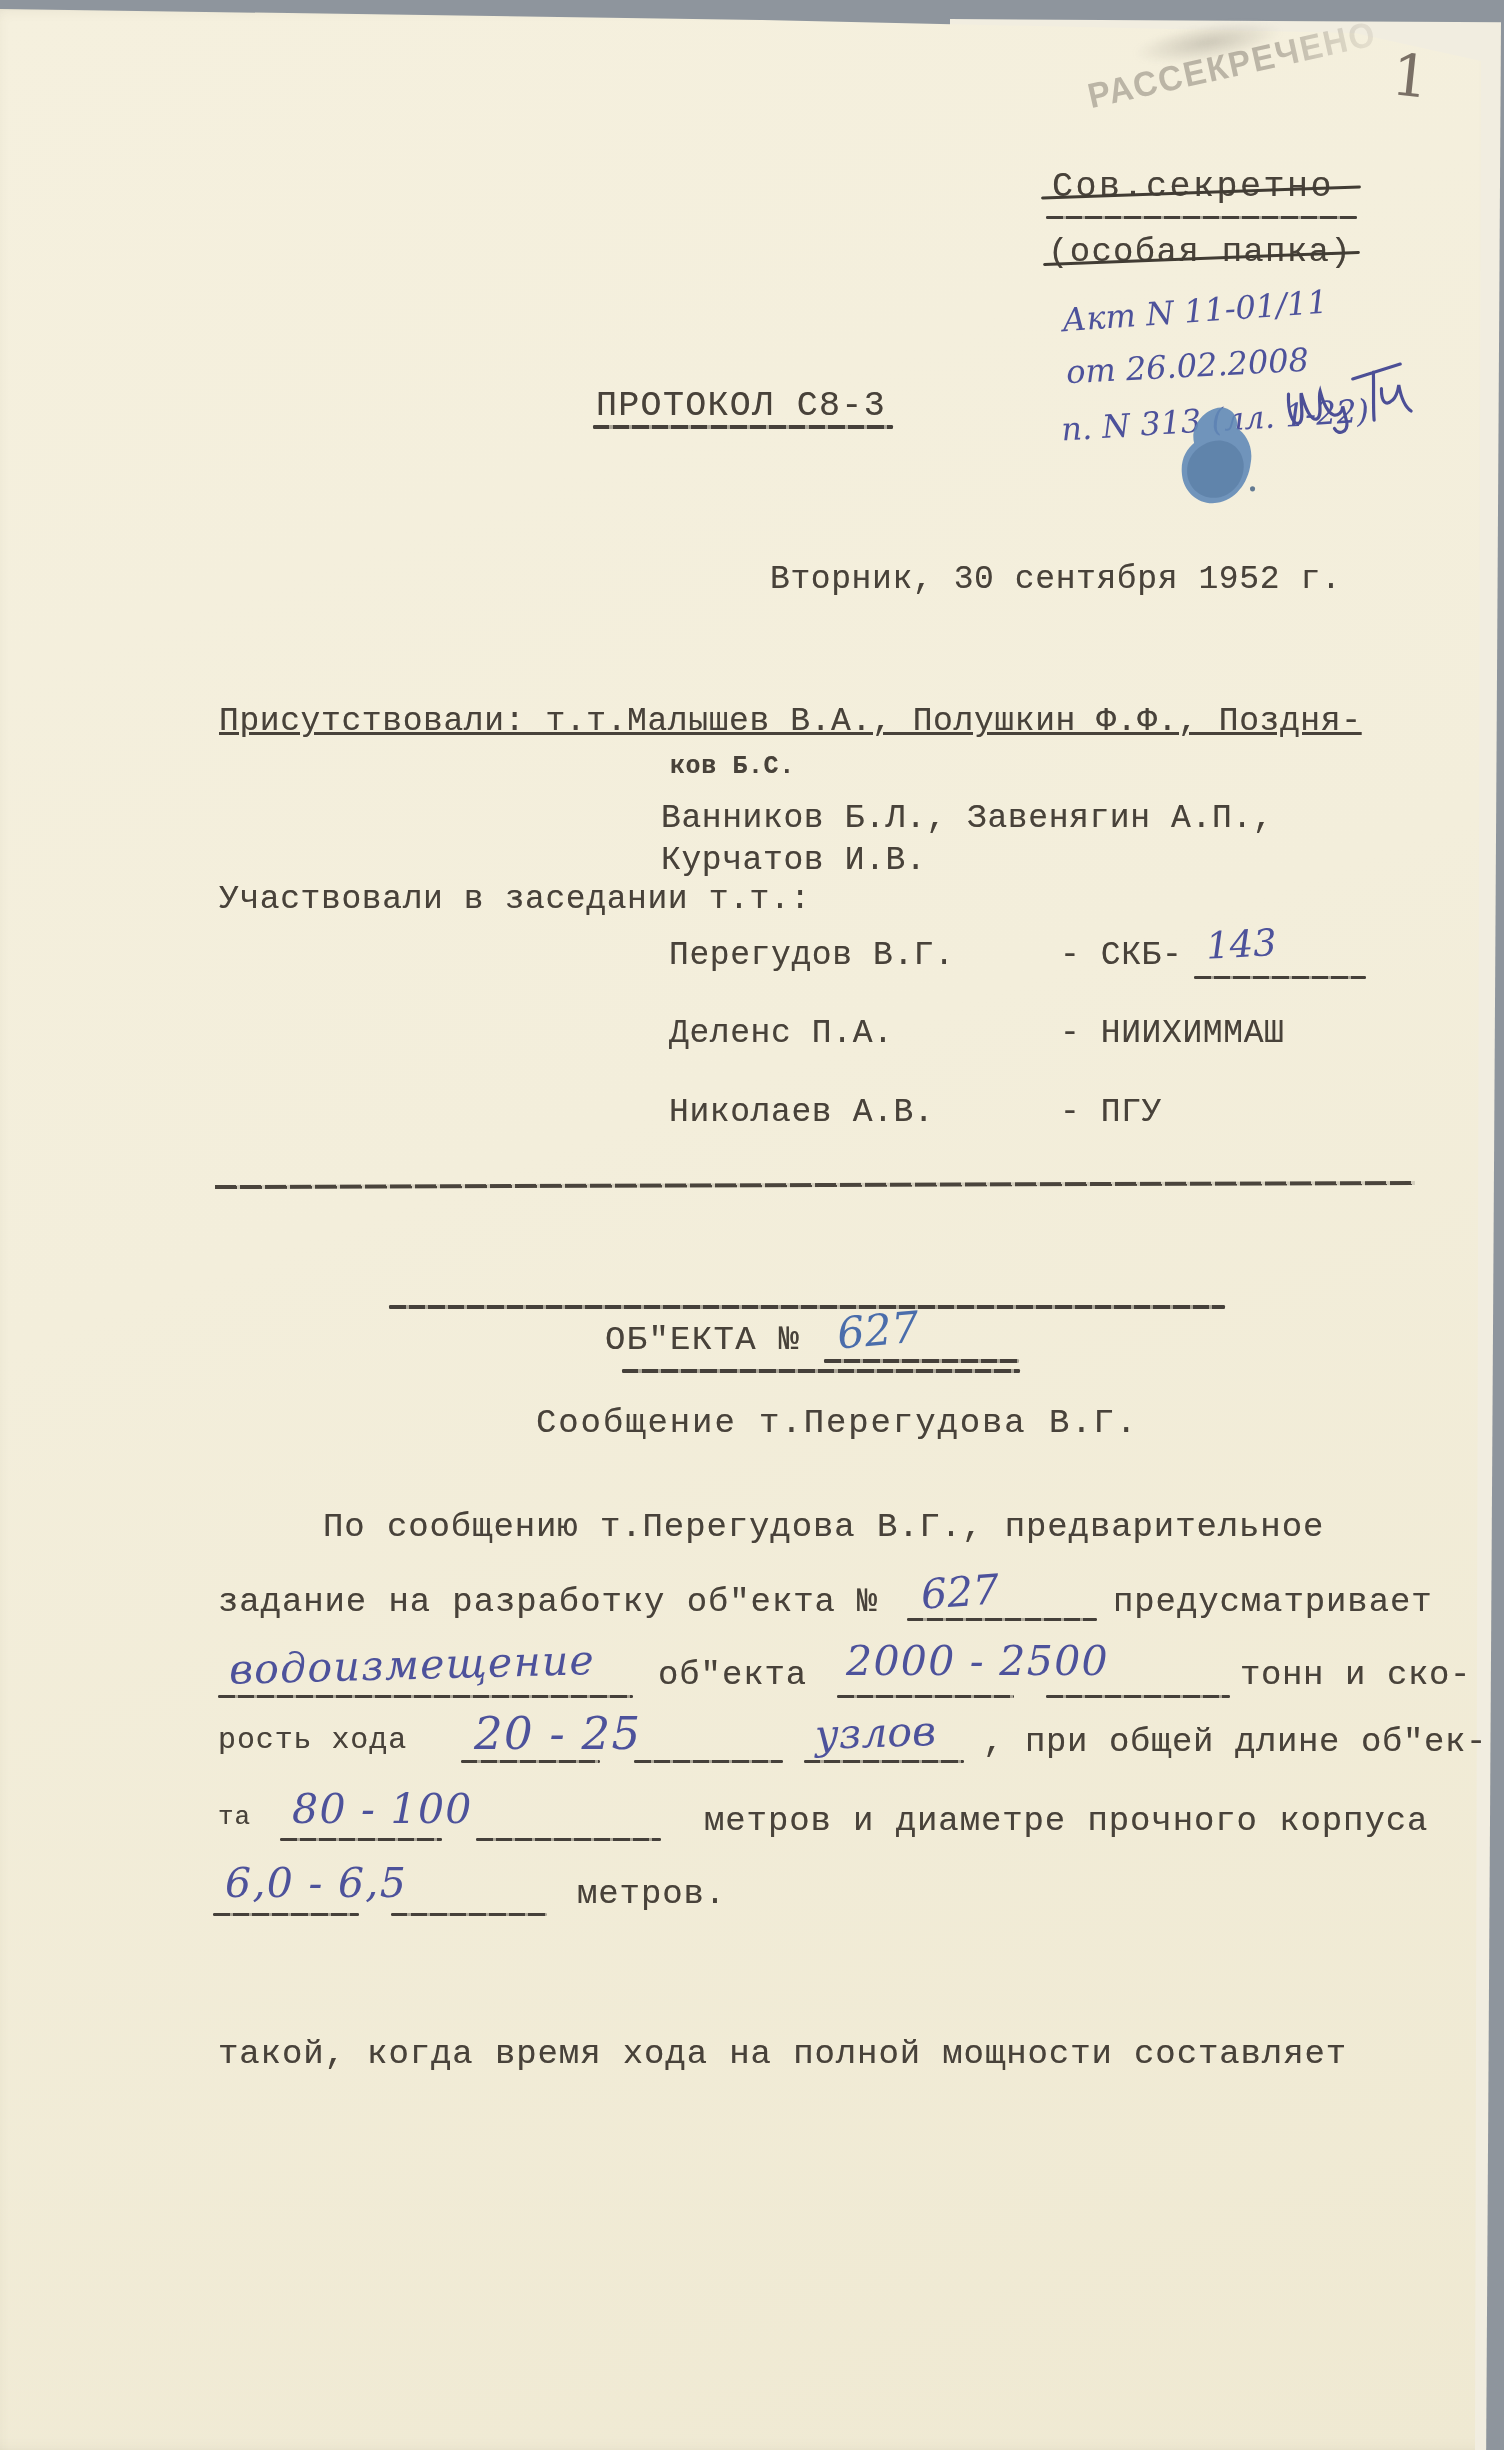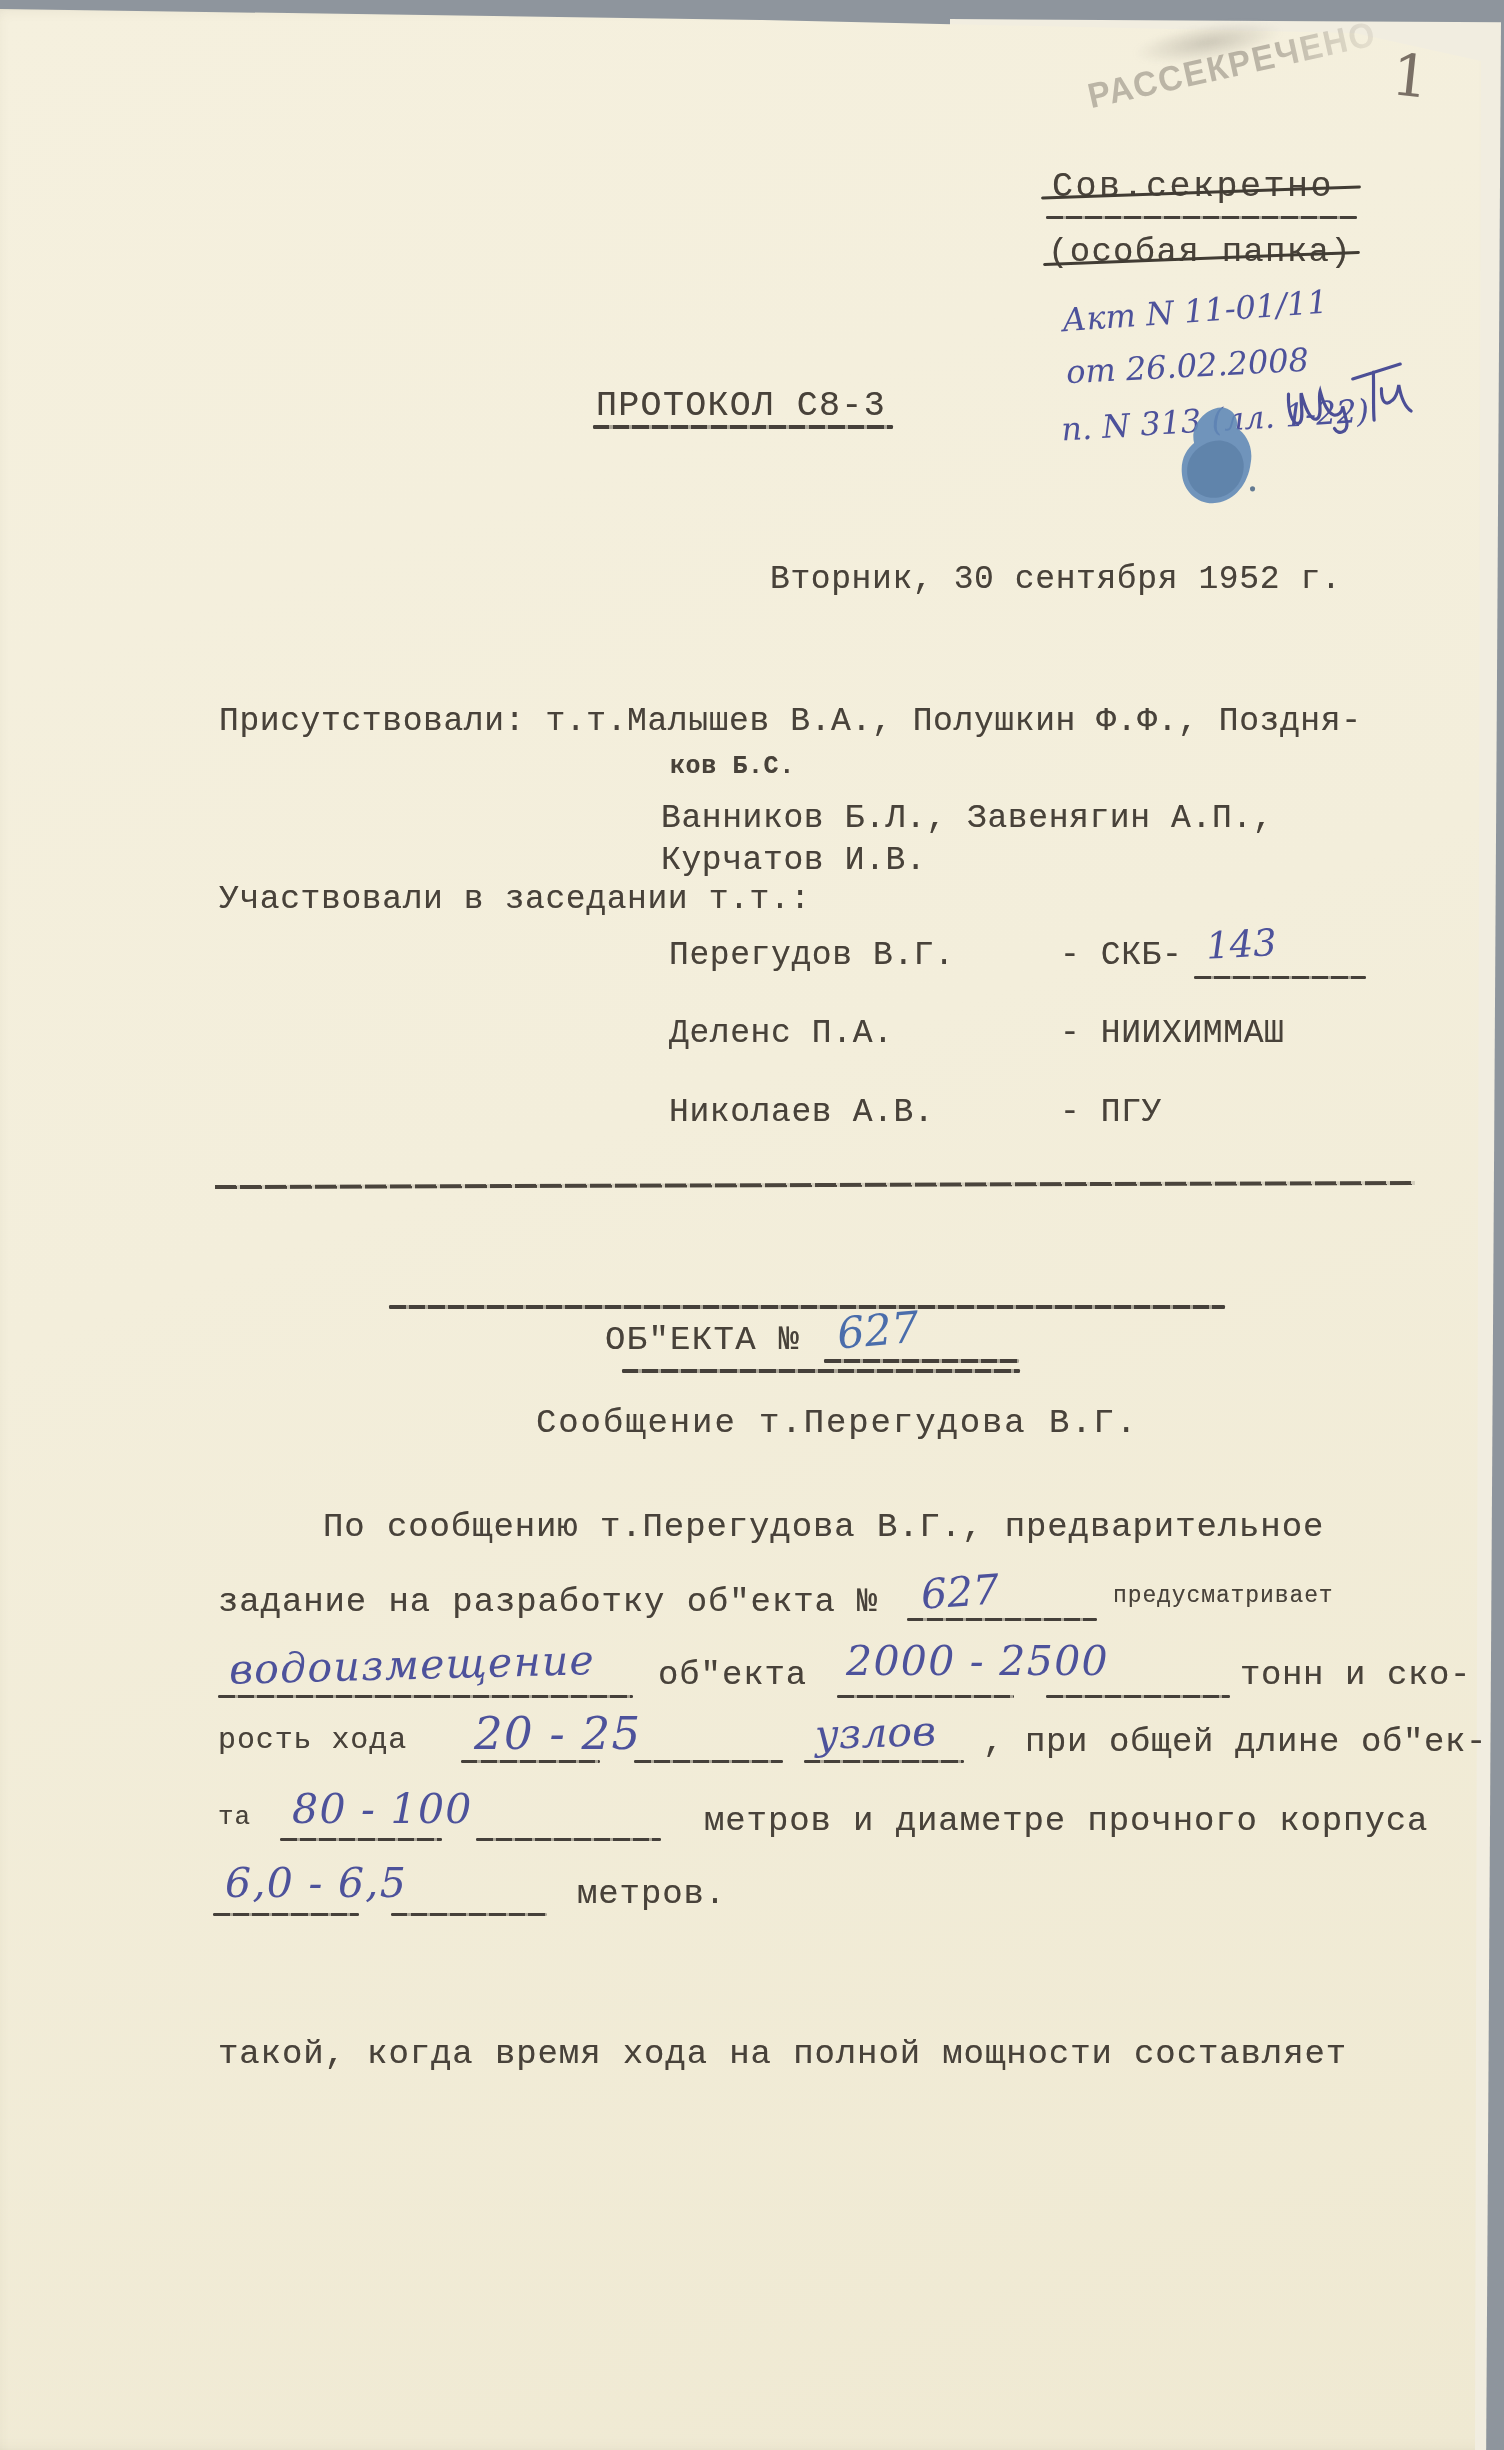--- a/index.html
+++ b/index.html
@@ -54,21 +54,21 @@
     <path d="M62 6 C82 -2 102 14 97 36 C112 46 124 66 119 92 C115 124 94 150 66 154 C38 158 14 138 11 110 C8 86 18 70 30 60 C24 36 42 12 62 6 Z" fill="#6289b7" opacity="0.9"></path>
     <path d="M50 60 C75 48 105 62 108 92 C110 120 90 144 64 146 C40 148 20 130 19 106 C18 84 32 68 50 60 Z" fill="#54779f" opacity="0.55"></path>
     <circle cx="122" cy="132" r="4" fill="#3f5c80" opacity="0.8"></circle>
   </svg>
 
   <span class="typed" style="left:596px;top:386px;font-size:35px;letter-spacing:1.3px;">ПРОТОКОЛ С8-3</span>
   <div class="uline bold" style="left:593px;top:425px;width:300px;"></div>
 
   <span class="typed" style="left:770px;top:561px;font-size:33px;letter-spacing:0.6px;">Вторник, 30 сентября 1952 г.</span>
 
-  <span class="typed" style="left:219px;top:703px;font-size:33px;letter-spacing:0.6px;">Присутствовали: т.т.Малышев В.А., Полушкин Ф.Ф., Поздня-</span>
+  <span class="typed" style="left:219px;top:703px;font-size:33px;letter-spacing:0.6px;text-decoration:underline;">Присутствовали: т.т.Малышев В.А., Полушкин Ф.Ф., Поздня-</span>
   <span class="typed" style="left:670px;top:752px;font-size:25px;letter-spacing:0.6px;font-weight:bold;">ков Б.С.</span>
   <span class="typed" style="left:661px;top:800px;font-size:33px;letter-spacing:0.6px;">Ванников Б.Л., Завенягин А.П.,</span>
   <span class="typed" style="left:661px;top:842px;font-size:33px;letter-spacing:0.6px;">Курчатов И.В.</span>
 
   <span class="typed" style="left:219px;top:881px;font-size:33px;letter-spacing:0.6px;">Участвовали в заседании т.т.:</span>
 
   <span class="typed" style="left:669px;top:937px;font-size:33px;letter-spacing:0.6px;">Перегудов В.Г.</span>
   <span class="typed" style="left:1060px;top:937px;font-size:33px;letter-spacing:0.6px;">- СКБ-</span>
   <span class="hw" style="left:1206px;top:923px;font-size:37px;transform:rotate(-3deg);">143</span>
   <div class="uline" style="left:1194px;top:976px;width:172px;"></div>
@@ -88,21 +88,21 @@
   <div class="uline bold" style="left:824px;top:1359px;width:195px;"></div>
   <div class="uline bold" style="left:622px;top:1369px;width:398px;"></div>
 
   <span class="typed" style="left:536px;top:1404px;font-size:34px;letter-spacing:1.9px;">Сообщение т.Перегудова В.Г.</span>
 
   <span class="typed" style="left:323px;top:1508px;font-size:34px;letter-spacing:0.9px;">По сообщению т.Перегудова В.Г., предварительное</span>
 
   <span class="typed" style="left:218px;top:1583px;font-size:34px;letter-spacing:0.9px;">задание на разработку об"екта №</span>
   <span class="hw" style="left:921px;top:1568px;font-size:41px;transform:rotate(-4deg);">627</span>
   <div class="uline" style="left:907px;top:1618px;width:190px;"></div>
-  <span class="typed" style="left:1113px;top:1583px;font-size:23px;letter-spacing:0.9px;">предусматривает</span>
+  <span class="typed" style="left:1113px;top:1583px;font-size:34px;letter-spacing:0.9px;">предусматривает</span>
 
   <span class="hw" style="left:229px;top:1641px;font-size:41px;letter-spacing:1.3px;transform:rotate(-1.5deg);">водоизмещение</span>
   <div class="uline" style="left:218px;top:1695px;width:415px;"></div>
   <span class="typed" style="left:658px;top:1656px;font-size:34px;letter-spacing:0.9px;">об"екта</span>
   <span class="hw" style="left:846px;top:1637px;font-size:41px;letter-spacing:1.3px;">2000 - 2500</span>
   <div class="uline" style="left:837px;top:1695px;width:177px;"></div>
   <div class="uline" style="left:1046px;top:1695px;width:184px;"></div>
   <span class="typed" style="left:1240px;top:1656px;font-size:34px;letter-spacing:0.6px;">тонн и ско-</span>
 
   <span class="typed" style="left:218px;top:1723px;font-size:30px;letter-spacing:0.9px;">рость хода</span>

